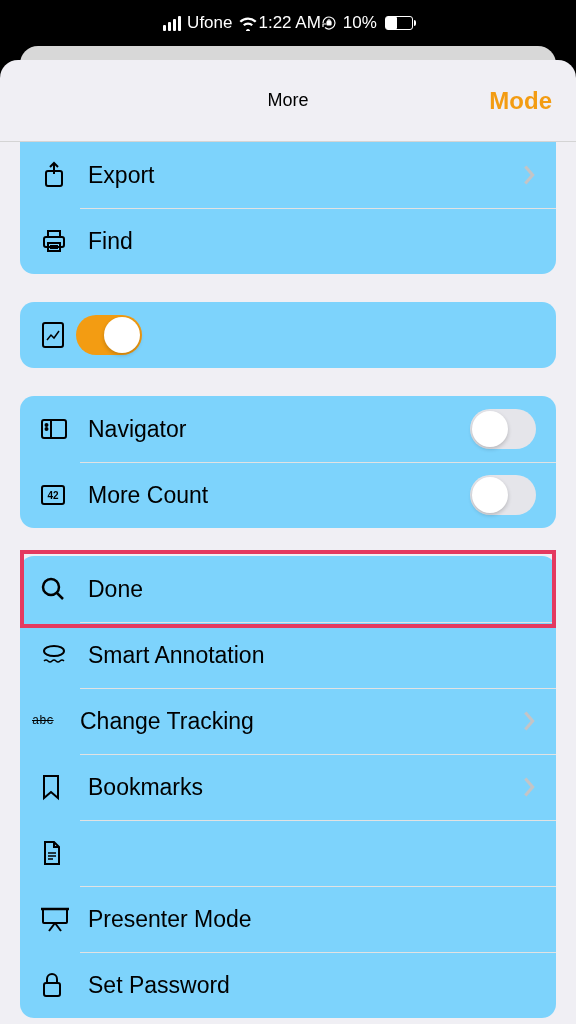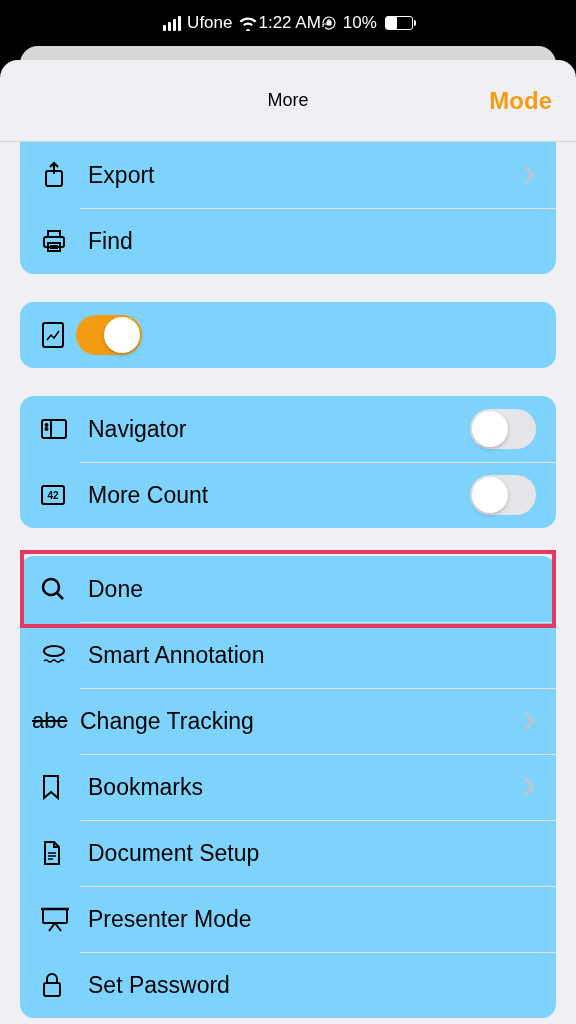--- a/index.html
+++ b/index.html
@@ -218,21 +218,21 @@
         <span class="row-icon">
           <svg width="28" height="24" viewBox="0 0 28 24" fill="none" stroke="#000" stroke-width="2">
             <ellipse cx="14" cy="8" rx="10" ry="5"></ellipse>
             <path d="M4 18 q2 -2 4 0 t4 0 t4 0 t4 0 t4 0" stroke-width="1.5"></path>
           </svg>
         </span>
         <span class="row-label">Smart Annotation</span>
       </div>
       <div class="row">
         <span class="row-icon" style="width:44px; margin-left:-8px;">
-          <span style="font-size:22px; text-decoration:line-through; font-family:Liberation Sans, sans-serif;">abc</span>
+          <span style="font-size:12px; text-decoration:line-through; font-family:Liberation Mono, monospace;">abc</span>
         </span>
         <span class="row-label" style="margin-left:4px;">Change Tracking</span>
         <svg class="chevron" width="14" height="22" viewBox="0 0 10 18" fill="none" stroke="currentColor" stroke-width="2.5">
             <path d="M2 2 l6 7 l-6 7"></path>
           </svg>
       </div>
       <div class="row">
         <span class="row-icon">
           <svg width="22" height="28" viewBox="0 0 22 28" fill="none" stroke="#000" stroke-width="2">
             <path d="M4 3 h14 v22 l-7 -6 l-7 6 z"></path>
@@ -246,21 +246,20 @@
       <div class="row">
         <span class="row-icon">
           <svg width="24" height="28" viewBox="0 0 24 28" fill="none" stroke="#000" stroke-width="2">
             <path d="M5 3 h9 l5 5 v17 h-14 z"></path>
               <path d="M14 3 v5 h5"></path>
             <line x1="8" y1="14" x2="16" y2="14" stroke-width="1.5"></line>
             <line x1="8" y1="17" x2="16" y2="17" stroke-width="1.5"></line>
             <line x1="8" y1="20" x2="13" y2="20" stroke-width="1.5"></line>
           </svg>
         </span>
-        <span class="row-label">Document Setup</span>
       </div>
       <div class="row">
         <span class="row-icon">
           <svg width="30" height="28" viewBox="0 0 30 28" fill="none" stroke="#000" stroke-width="2">
             <rect x="3" y="4" width="24" height="14" rx="1"></rect>
             <line x1="1" y1="4" x2="29" y2="4" stroke-width="2.5"></line>
             <line x1="15" y1="18" x2="9" y2="26"></line>
               <line x1="15" y1="18" x2="21" y2="26"></line>
           </svg>
         </span>

